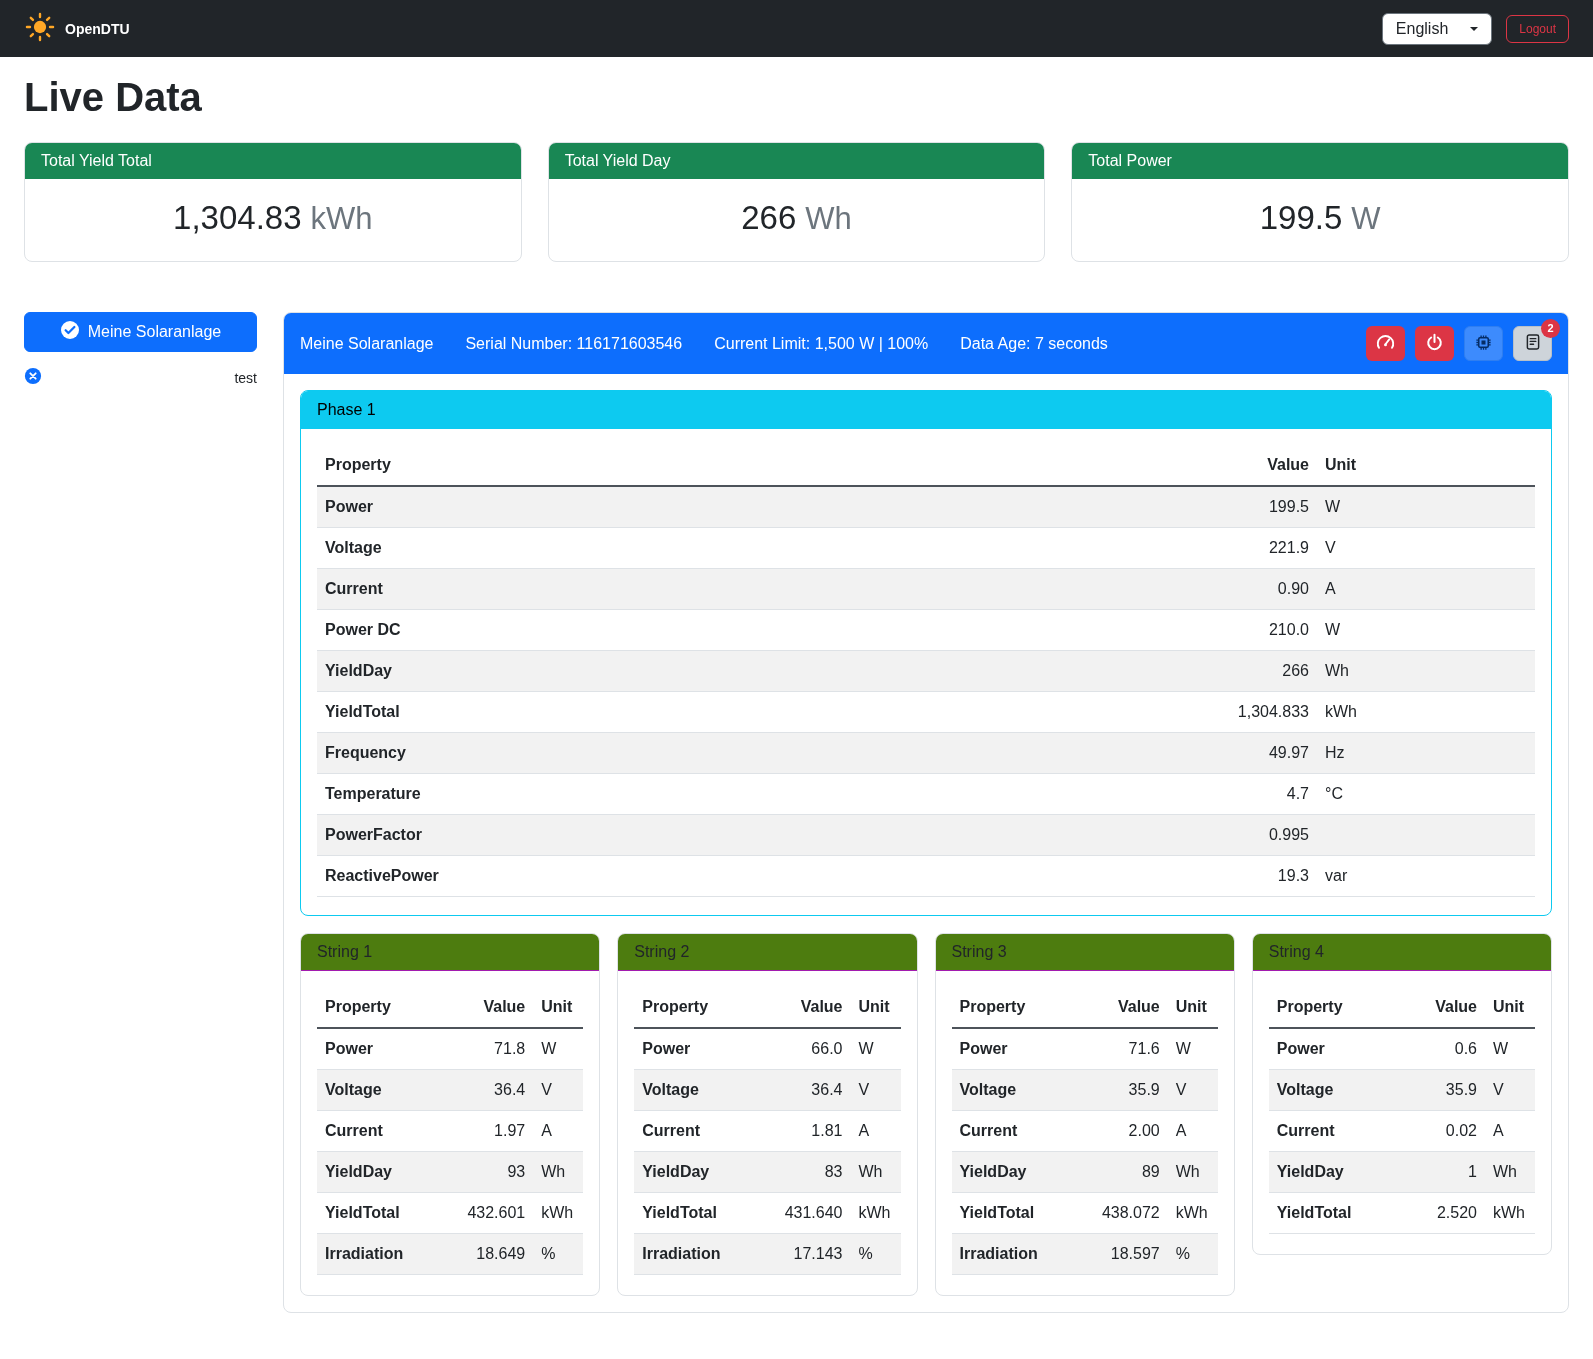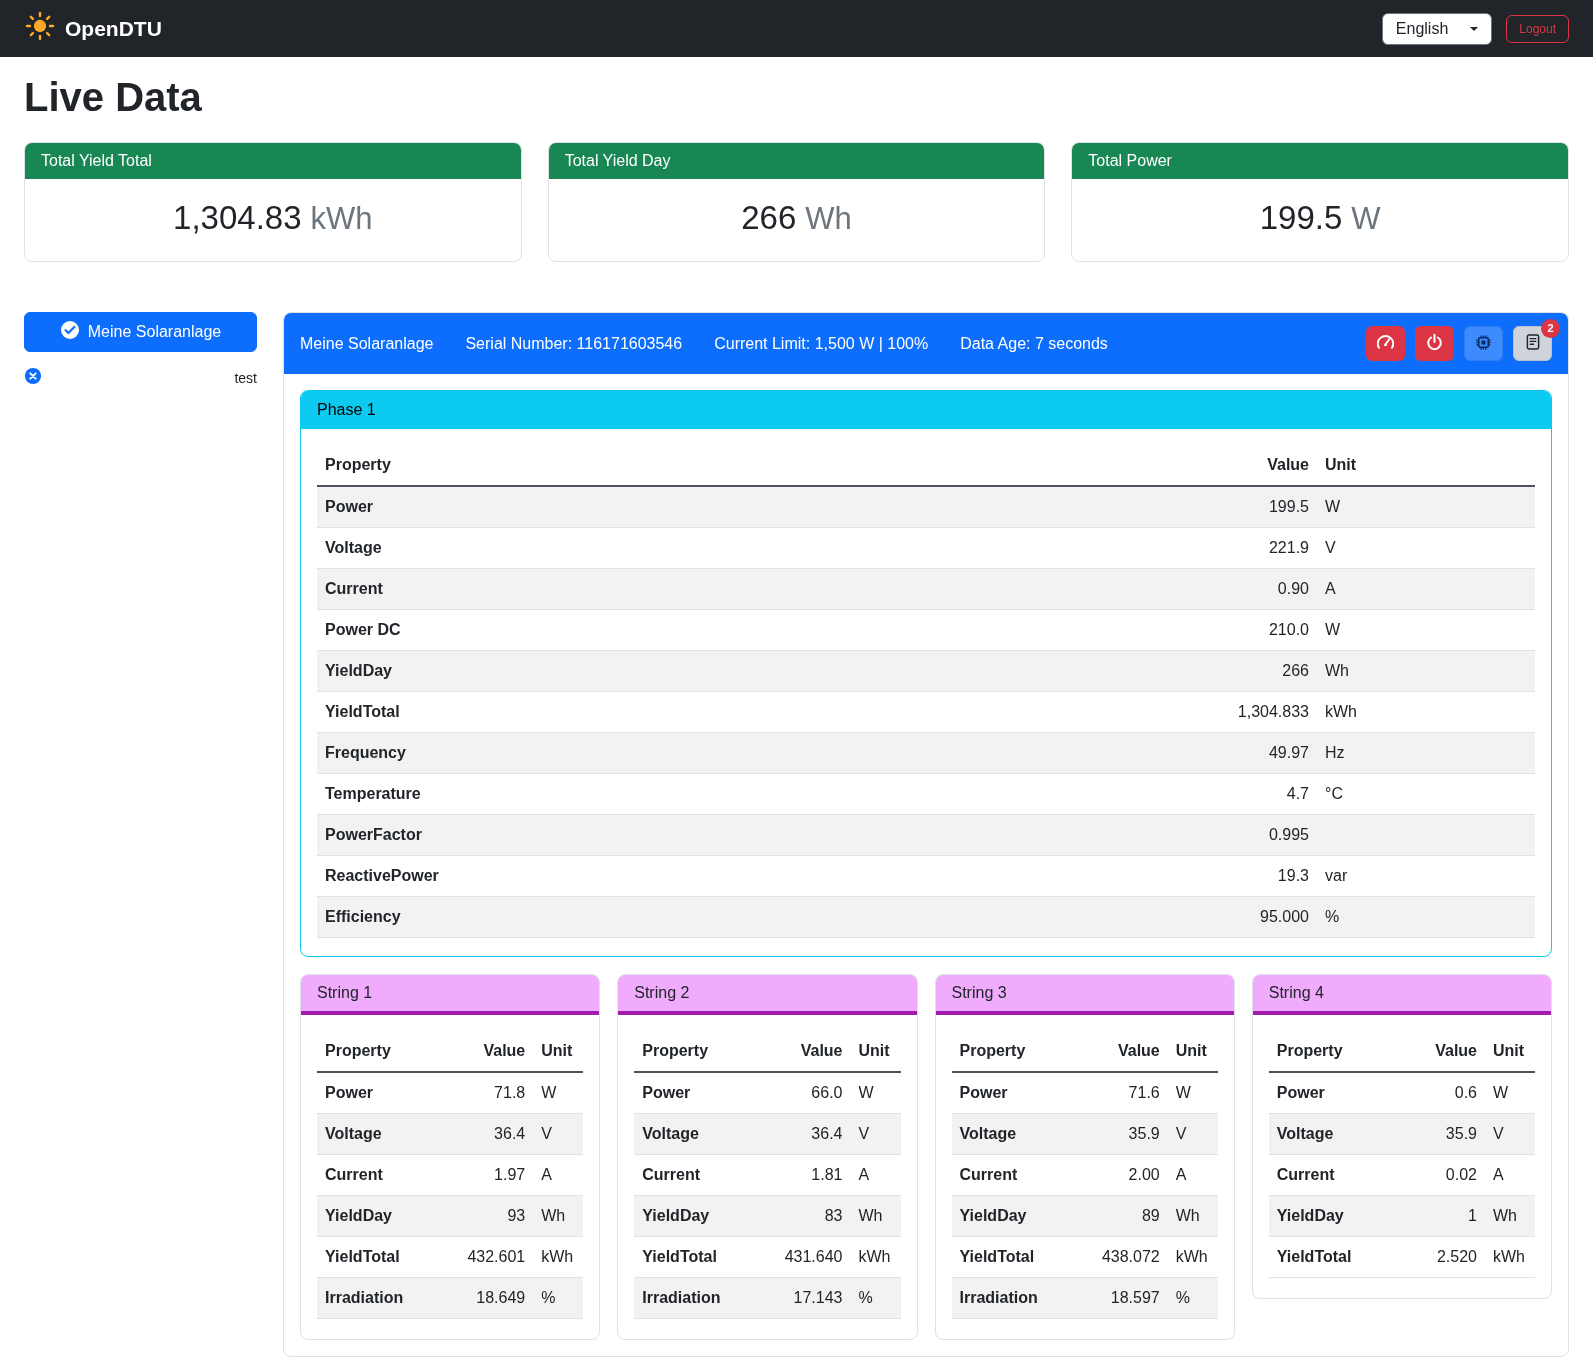--- a/index.html
+++ b/index.html
@@ -4,21 +4,21 @@
 <style>
   * { box-sizing: border-box; margin: 0; padding: 0; }
   body {
     font-family: "Liberation Sans", "DejaVu Sans", sans-serif;
     background: #fff; color: #212529; font-size: 16px; min-width: 1593px;
   }
   button { font-family: inherit; justify-content: center; }
 
   
   .navbar { background:#212529; height:57px; display:flex; align-items:center; padding:0 24px; }
-  .brand { display:flex; align-items:center; gap:9px; color:#fff; font-size:21px; font-weight:600; cursor:pointer; }
+  .brand { display:flex; align-items:center; gap:9px; color:#fff; font-size:14px; font-weight:600; cursor:pointer; }
   .nav-links { display:flex; align-items:center; margin-left:18px; }
   .nav-link { color:rgba(255,255,255,.55); padding:8px 12px; cursor:pointer; }
   .nav-link.active { color:#fff; }
   .caret-down { display:inline-block; width:0; height:0; border-left:4px solid transparent;
     border-right:4px solid transparent; border-top:4px solid currentColor; margin-left:6px; vertical-align:2px; }
   .nav-right { margin-left:auto; display:flex; align-items:center; gap:14px; }
   .lang-btn { background:#fff; color:#212529; border:1px solid #6c757d; border-radius:6px;
     padding:6px 13px; display:flex; align-items:center; gap:16px; font-size:16px; cursor:pointer; }
   .logout-btn { background:transparent; color:#dc3545; border:1px solid #dc3545; border-radius:6px;
     padding:6px 12px; font-size:12px; cursor:pointer; }
@@ -74,21 +74,21 @@
   .data-table td.prop { font-weight:700; }
   .data-table .col-val, .data-table td.val { text-align:right; white-space:nowrap; }
   .phase-table .col-unit, .phase-table td.unit { width:218px; }
   .string-table .col-unit, .string-table td.unit { width:50px; }
   .phase-table tbody tr:nth-child(odd) { background:#f2f2f2; }
   .string-table tbody tr:nth-child(even) { background:#f2f2f2; }
 
   
   .strings-grid { display:grid; grid-template-columns:repeat(4,1fr); gap:17px; align-items:start; }
   .string-card { border:1px solid #dee2e6; border-radius:8px; overflow:hidden; background:#fff; }
-  .string-card-header { background:#f0abfc; border-bottom:4px solid #a21caf; padding:9px 16px; }
+  .string-card-header { background:#4d7c0f; border-bottom:1px solid #a21caf; padding:9px 16px; }
   .string-card-body { padding:16px 16px 20px; }
 </style>
 </head>
 <body>
 
 <nav class="navbar">
   <div class="brand">
     <span>
       <svg viewBox="0 0 24 24" width="32" height="32">
         <circle cx="12" cy="12" r="4.6" fill="#ffa726"></circle>
@@ -260,25 +260,20 @@
                   <tr>
                       <td class="prop">PowerFactor</td>
                       <td class="val">0.995</td>
                       <td class="unit"></td>
                     </tr>
                   <tr>
                       <td class="prop">ReactivePower</td>
                       <td class="val">19.3</td>
                       <td class="unit">var</td>
                     </tr>
-                  <tr>
-                      <td class="prop">Efficiency</td>
-                      <td class="val">95.000</td>
-                      <td class="unit">%</td>
-                    </tr>
                 </tbody>
               </table>
             </div>
           </div>
 
           <div class="strings-grid">
 
             <div class="string-card">
               <div class="string-card-header">String 1</div>
               <div class="string-card-body">

